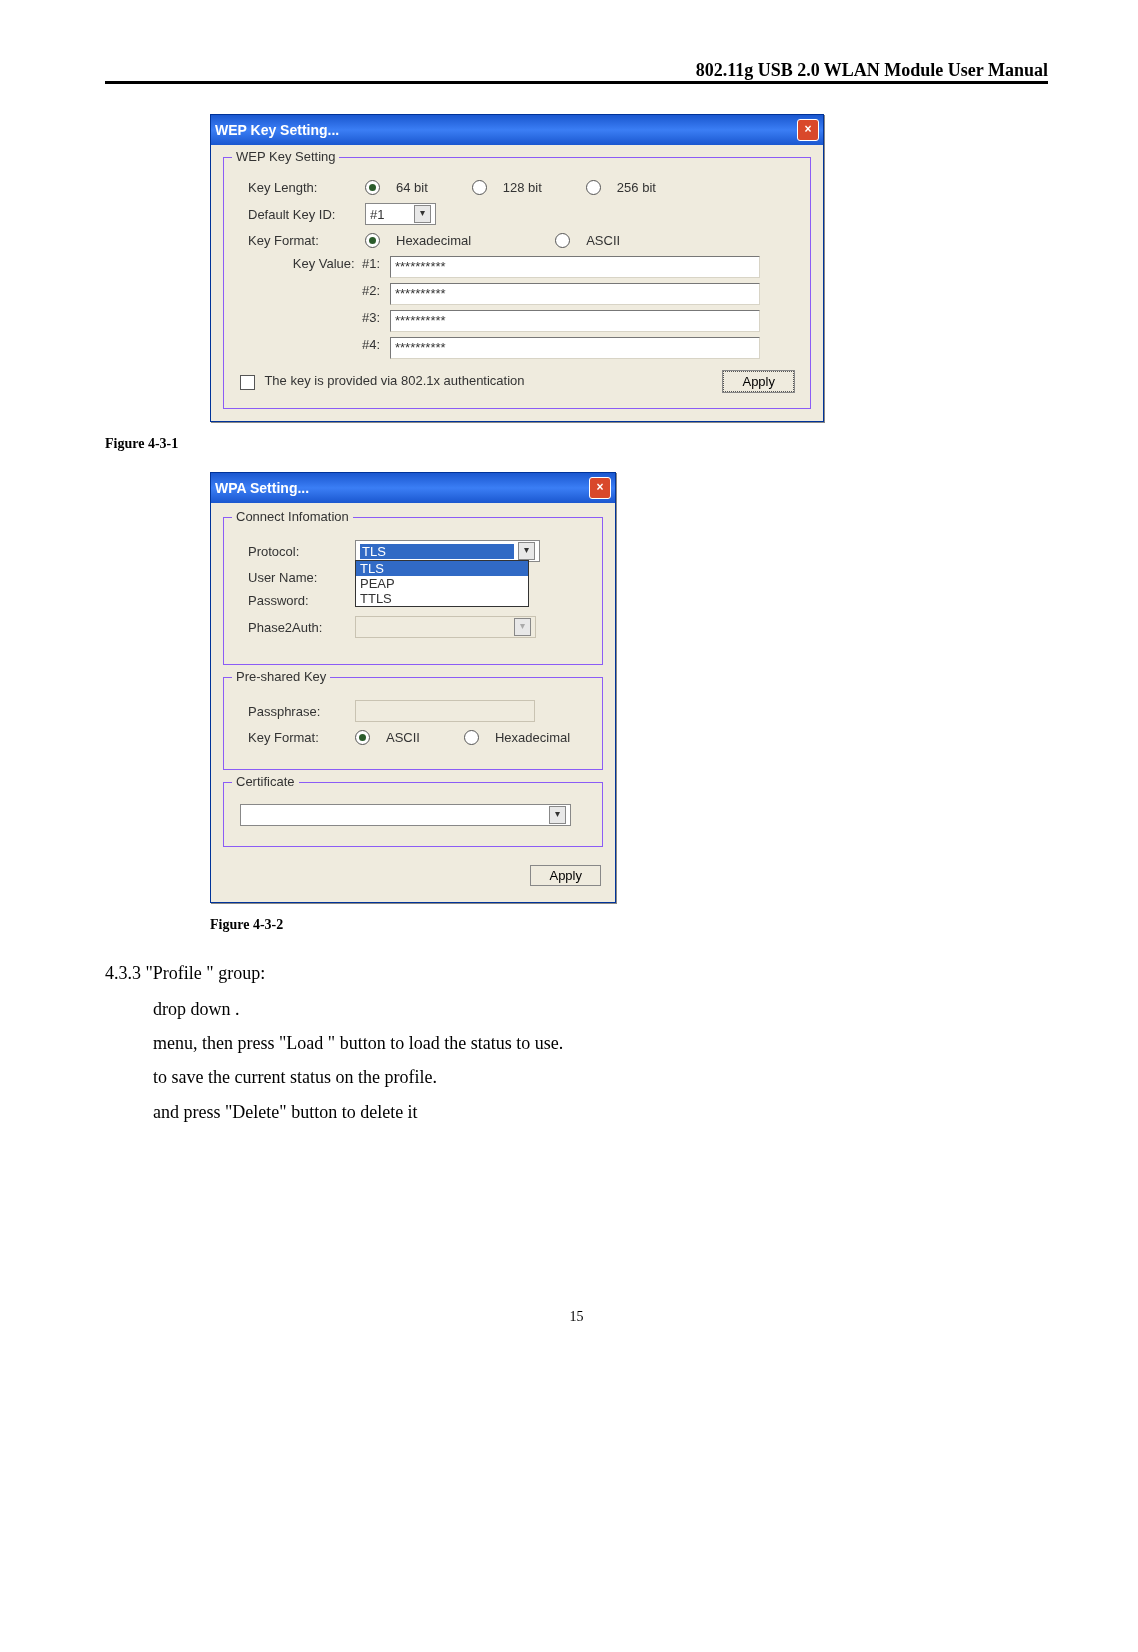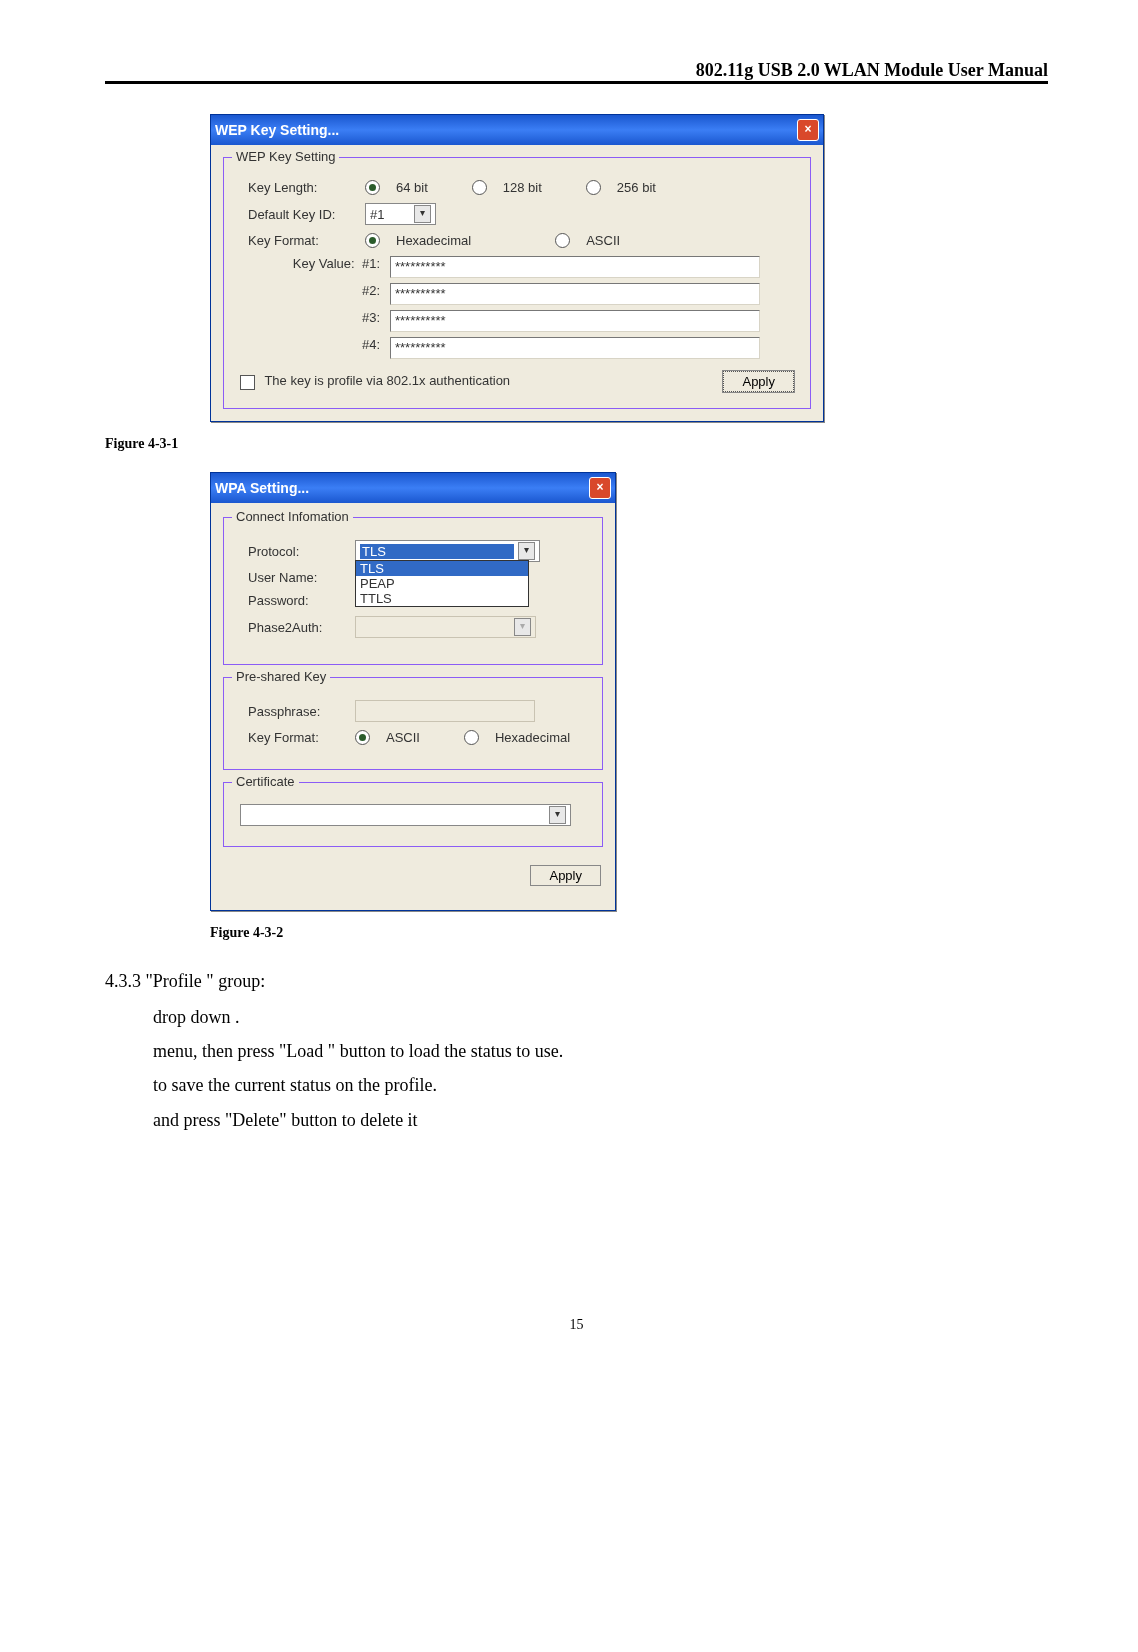--- a/index.html
+++ b/index.html
@@ -288,35 +288,35 @@
         <span class="textbox">**********</span>
       </div>
       <div class="key-row">
         <span class="idx">#4:</span>
         <span class="textbox">**********</span>
       </div>
 
       <div class="bottom-row">
         <span>
           <span class="checkbox"></span>
-          <span>The key is profile via 802.1x authentication</span>
+          <span>The key is provided via 802.1x authentication</span>
         </span>
         <button class="btn">Apply</button>
       </div>
     </div>
   </div>
 
   <div class="caption">Figure 4-3-1</div>
 
   <div class="dialog wpa-dialog">
     <div class="titlebar">
       <span>WPA Setting...</span>
       <span class="closebox">×</span>
     </div>
-    <div style="padding:2px 0 18px 0">
+    <div style="padding:2px 0 10px 0">
 
       <div class="groupbox" style="padding-bottom:18px;">
         <span class="grouplabel">Connect Infomation</span>
 
         <div class="row">
           <span class="lbl-sm">Protocol:</span>
           <span class="dropdown-open">
             <span class="select">
               <span style="width:150px;background:#316ac5;color:#fff;padding:0 2px">TLS</span>
               <span class="caret">▾</span>

